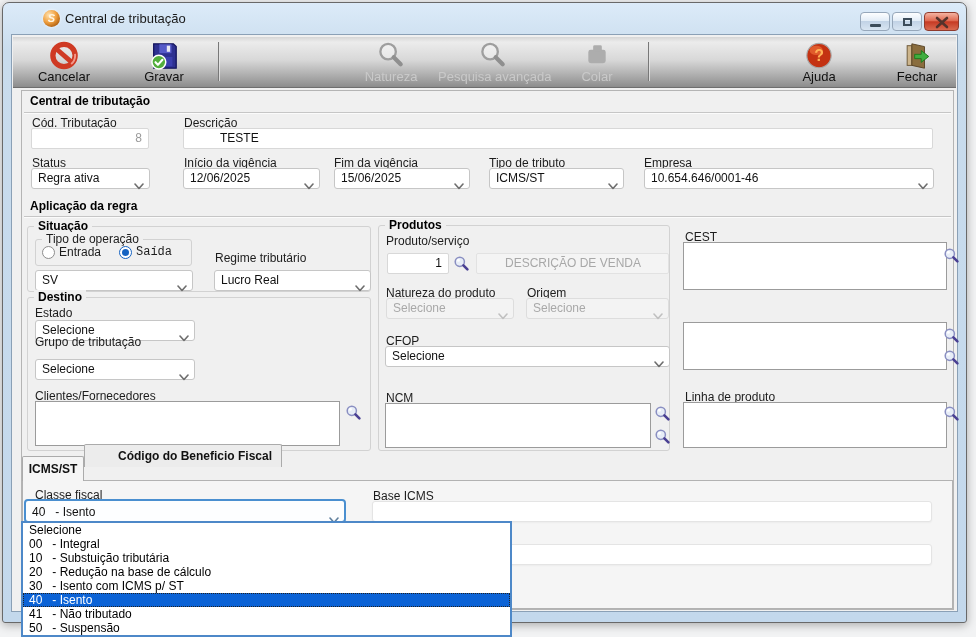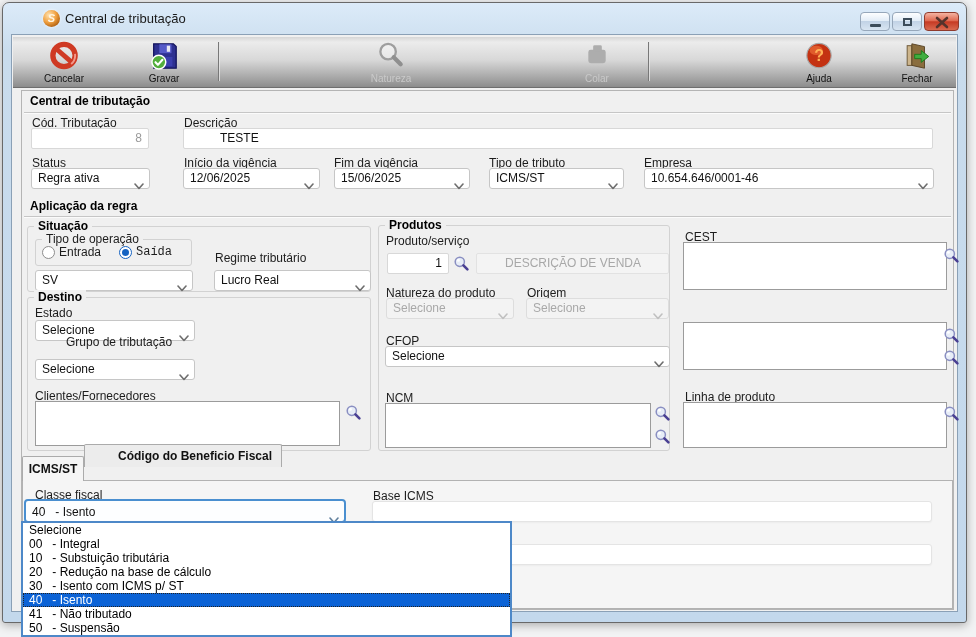--- a/index.html
+++ b/index.html
@@ -26,21 +26,21 @@
   .glyph-max{position:absolute;left:10px;top:5px;width:9px;height:8px;border:2px solid #3c4c5a;box-sizing:border-box;}
   .glyph-x{position:absolute;left:10px;top:2px;}
 
   .client{position:absolute;left:8px;top:31px;right:8px;bottom:10px;background:#f0f0f0;border:1px solid #8aa0b6;}
 
   
   .toolbar{position:absolute;left:1px;top:2px;right:1px;height:51px;
     background:linear-gradient(180deg,#d6d6d6 0%,#ececec 10%,#d8d8d8 45%,#b2b2b2 72%,#8e8e8e 97%,#5f5f5f 100%);}
   .tbtn{position:absolute;top:2px;height:47px;cursor:pointer;}
   .tbtn .ticon{position:absolute;top:2px;left:50%;transform:translateX(-50%);}
-  .tbtn .tlabel{position:absolute;bottom:2px;width:100%;text-align:center;font-size:10px;color:#111;white-space:nowrap;}
+  .tbtn .tlabel{position:absolute;bottom:2px;width:100%;text-align:center;font-size:13px;color:#111;white-space:nowrap;}
   .tbtn.dis{cursor:default;}
   .tbtn.dis .tlabel{color:#c9c9c9;}
   .tsep{position:absolute;top:5px;bottom:7px;width:1px;background:#787878;box-shadow:1px 0 0 rgba(230,230,230,.8);}
 
   
   .formpanel{position:absolute;left:9px;top:55px;width:933px;height:520px;background:#f0f0f0;
     border:1px solid #b4b4b4;box-sizing:border-box;}
   .sec-title{position:absolute;font-size:12px;font-weight:bold;color:#000;white-space:nowrap;}
   .hline{position:absolute;left:2px;right:2px;height:1px;background:#c6c6c6;box-shadow:0 1px 0 #fbfbfb;}
   .lbl{position:absolute;font-size:12px;color:#1c1c1c;white-space:nowrap;}
@@ -133,20 +133,29 @@
         <div class="tsep" style="left:205px;"></div>
         <div class="tbtn dis" style="left:333px;width:90px;">
           <span class="ticon">
             <svg width="29" height="29" viewBox="0 0 30 30">
                 <circle cx="12" cy="11" r="8" fill="rgba(255,255,255,0.35)" stroke="#9e9e9e" stroke-width="2.4"></circle>
                 <line x1="17.8" y1="16.8" x2="25" y2="24" stroke="#8f8f8f" stroke-width="4.4" stroke-linecap="round"></line>
               </svg>
           </span>
           <span class="tlabel">Natureza</span>
         </div>
+        <div class="tbtn dis" style="left:425px;width:110px;">
+          <span class="ticon">
+            <svg width="29" height="29" viewBox="0 0 30 30">
+                <circle cx="12" cy="11" r="8" fill="rgba(255,255,255,0.35)" stroke="#9e9e9e" stroke-width="2.4"></circle>
+                <line x1="17.8" y1="16.8" x2="25" y2="24" stroke="#8f8f8f" stroke-width="4.4" stroke-linecap="round"></line>
+              </svg>
+          </span>
+          <span class="tlabel">Pesquisa avançada</span>
+        </div>
         <div class="tbtn dis" style="left:539px;width:90px;">
           <span class="ticon">
             <svg width="27" height="27" viewBox="0 0 28 28">
                 <rect x="5" y="9" width="18" height="14" rx="2.5" fill="#adadad"></rect>
                 <rect x="10" y="4.5" width="9" height="6" rx="1.5" fill="#adadad"></rect>
               </svg>
           </span>
           <span class="tlabel">Colar</span>
         </div>
         <div class="tsep" style="left:635px;"></div>
@@ -248,21 +257,21 @@
 
         <div class="group" style="left:5px;top:206px;width:344px;height:154px;">
           <span class="legend">Destino</span>
           <div class="lbl" style="left:7px;top:8px;">Estado</div>
           <div class="combo" style="left:7px;top:22px;width:160px;">
             <span class="combo-text">Selecione</span>
               <span class="chev"><svg width="10" height="7" viewBox="0 0 10 7">
                   <path d="M1 1 L5 5.5 L9 1" fill="none" stroke="currentColor" stroke-width="1.6" stroke-linecap="round" stroke-linejoin="round"></path>
                 </svg></span>
           </div>
-          <div class="lbl" style="left:7px;top:37px;margin-left:31px;">Grupo de tributação</div>
+          <div class="lbl" style="left:7px;top:37px;">Grupo de tributação</div>
           <div class="combo" style="left:7px;top:61px;width:160px;">
             <span class="combo-text">Selecione</span>
               <span class="chev"><svg width="10" height="7" viewBox="0 0 10 7">
                   <path d="M1 1 L5 5.5 L9 1" fill="none" stroke="currentColor" stroke-width="1.6" stroke-linecap="round" stroke-linejoin="round"></path>
                 </svg></span>
           </div>
           <div class="lbl" style="left:7px;top:91px;text-align:right;">Clientes/Fornecedores</div>
           <div class="tarea" style="left:7px;top:103px;width:305px;height:45px;"></div>
           <span class="mag" style="left:317px;top:106px;"><svg width="17" height="17" viewBox="0 0 17 17">
                 <circle cx="6.8" cy="6.8" r="4.6" fill="#e7edf7" stroke="#8a8fc2" stroke-width="1.5"></circle>

